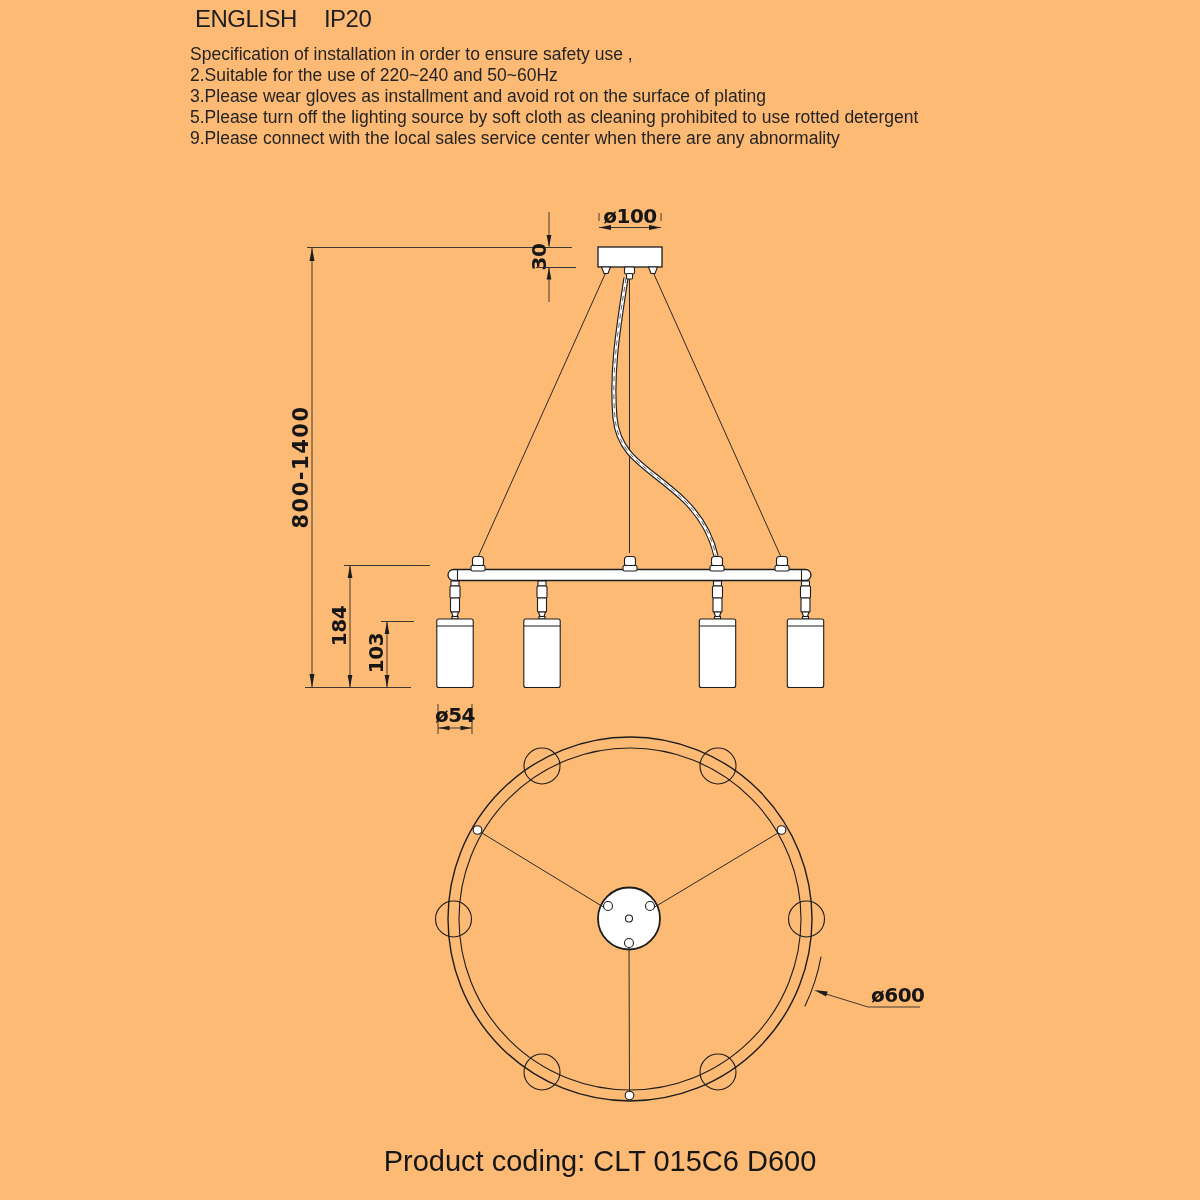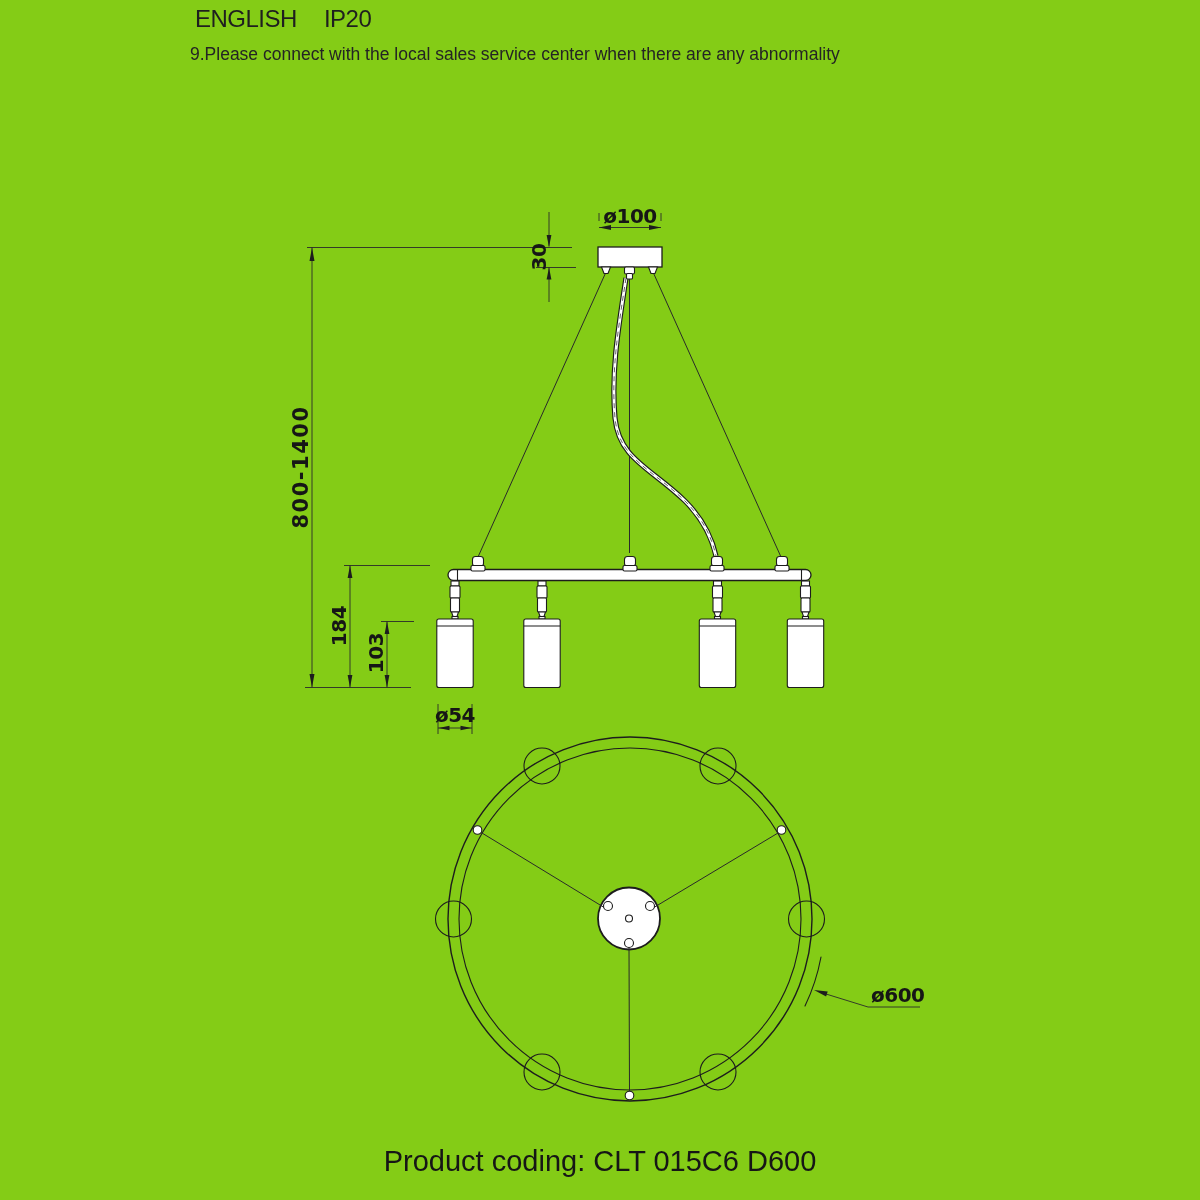--- a/index.html
+++ b/index.html
@@ -1,17 +1,17 @@
 <!DOCTYPE html>
 <html><head>
 <meta charset="utf-8">
 <style>
   html,body { margin:0; padding:0; background:#ffffff; }
   .page {
-    position:relative; width:1200px; height:1200px; background:#84cc16;
+    position:relative; width:1200px; height:1200px; background:#fdba74;
     font-family:"Liberation Sans", sans-serif; color:#1d1d1d; overflow:hidden;
   }
   .hdr {
     position:absolute; left:195px; top:5px;
     font-size:24px; letter-spacing:-0.5px; color:#1f1f1f; white-space:nowrap;
   }
   .hdr .ip { margin-left:27px; }
   .spec {
     position:absolute; left:190px; top:44px;
     font-size:17.5px; line-height:21px; color:#242424; white-space:nowrap;
@@ -39,20 +39,24 @@
 </head>
 <body>
 
 <div class="page">
 
   <div class="hdr">
     <span>ENGLISH</span><span class="ip">IP20</span>
   </div>
 
   <div class="spec">
+    <div>Specification of installation in order to ensure safety use ,</div>
+    <div>2.Suitable for the use of 220~240 and 50~60Hz</div>
+    <div>3.Please wear gloves as installment and avoid rot on the surface of plating</div>
+    <div>5.Please turn off the lighting source by soft cloth as cleaning prohibited to use rotted detergent</div>
     <div>9.Please connect with the local sales service center when there are any abnormality</div>
   </div>
 
   <svg class="drawing" width="1200" height="1200" viewBox="0 0 1200 1200">
 
     <defs>
       <g id="knob" class="fw2">
         <rect x="-5.5" y="556.5" width="11" height="10" rx="3"></rect>
         <rect x="-7" y="565.5" width="14" height="5.5" rx="1.5"></rect>
       </g>

